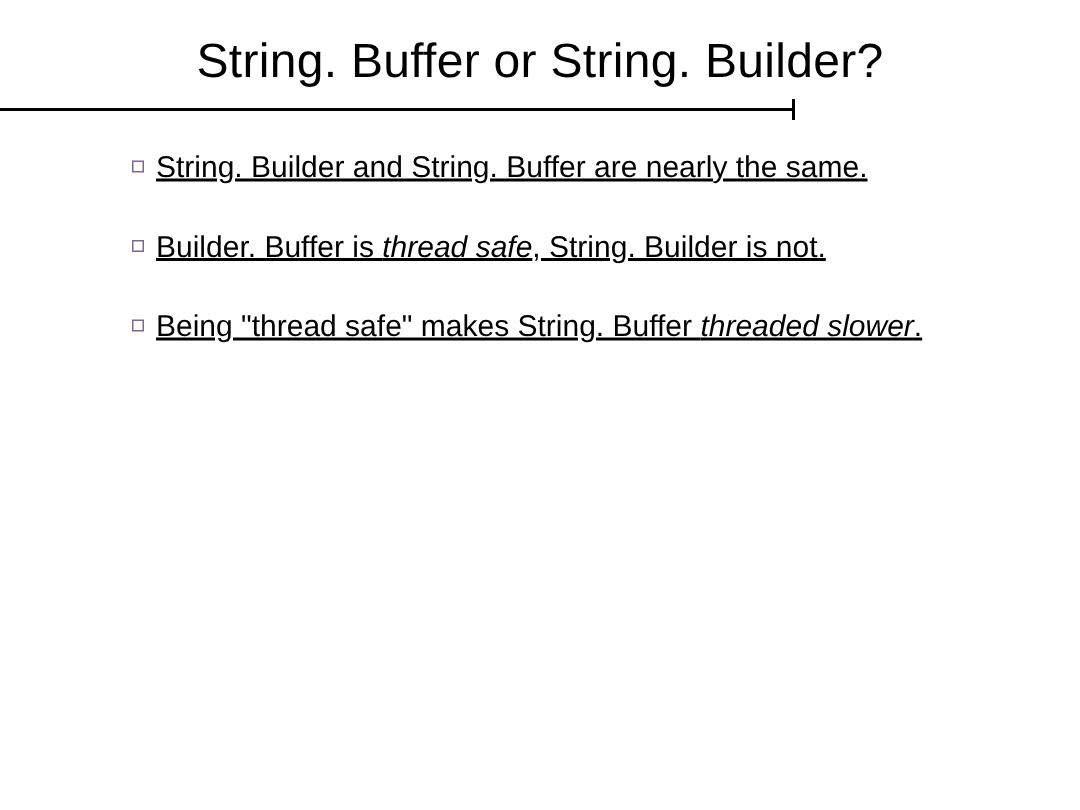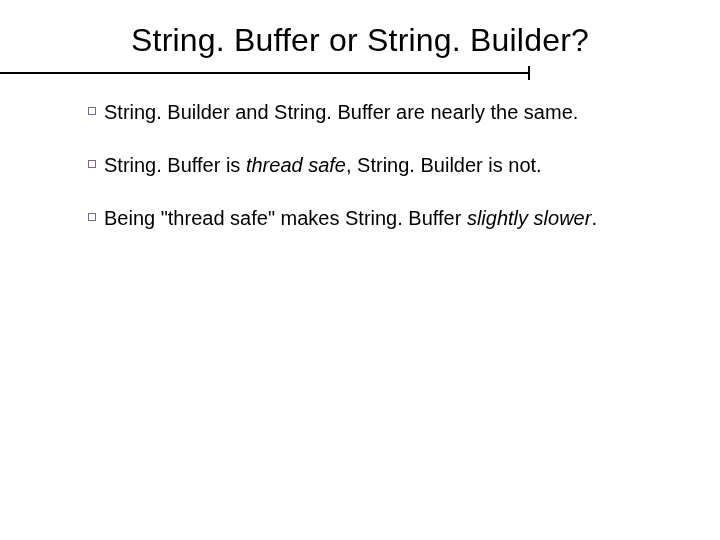--- a/index.html
+++ b/index.html
@@ -61,38 +61,39 @@
     width: 8px;
     height: 8px;
     border: 1.5px solid #7a6b8a;
     margin-top: 7px;
     margin-right: 8px;
     flex: 0 0 auto;
     box-sizing: border-box;
   }
   .text {
     flex: 1 1 auto;
+    text-decoration: underline;
   }
   .italic { font-style: italic; text-align: right; }
 </style>
 </head>
 <body>
 
 <div class="slide">
   <div class="title">String. Buffer or String. Builder?</div>
   <div class="rule"></div>
   <div class="tick"></div>
 
   <div class="body">
     <div class="item">
       <span class="bullet"></span>
       <span class="text"><span>String. Builder and String. Buffer are nearly the same.</span></span>
     </div>
     <div class="item">
       <span class="bullet"></span>
-      <span class="text"><span>String. Buffer is </span><span class="italic">thread safe</span><span>, String. Builder is not.</span></span>
+      <span class="text"><span>Builder. Buffer is </span><span class="italic">thread safe</span><span>, String. Builder is not.</span></span>
     </div>
     <div class="item">
       <span class="bullet"></span>
-      <span class="text"><span>Being "thread safe" makes String. Buffer </span><span class="italic">slightly slower</span><span>.</span></span>
+      <span class="text"><span>Being "thread safe" makes String. Buffer </span><span class="italic">threaded slower</span><span>.</span></span>
     </div>
   </div>
 </div>
 
 </body></html>

